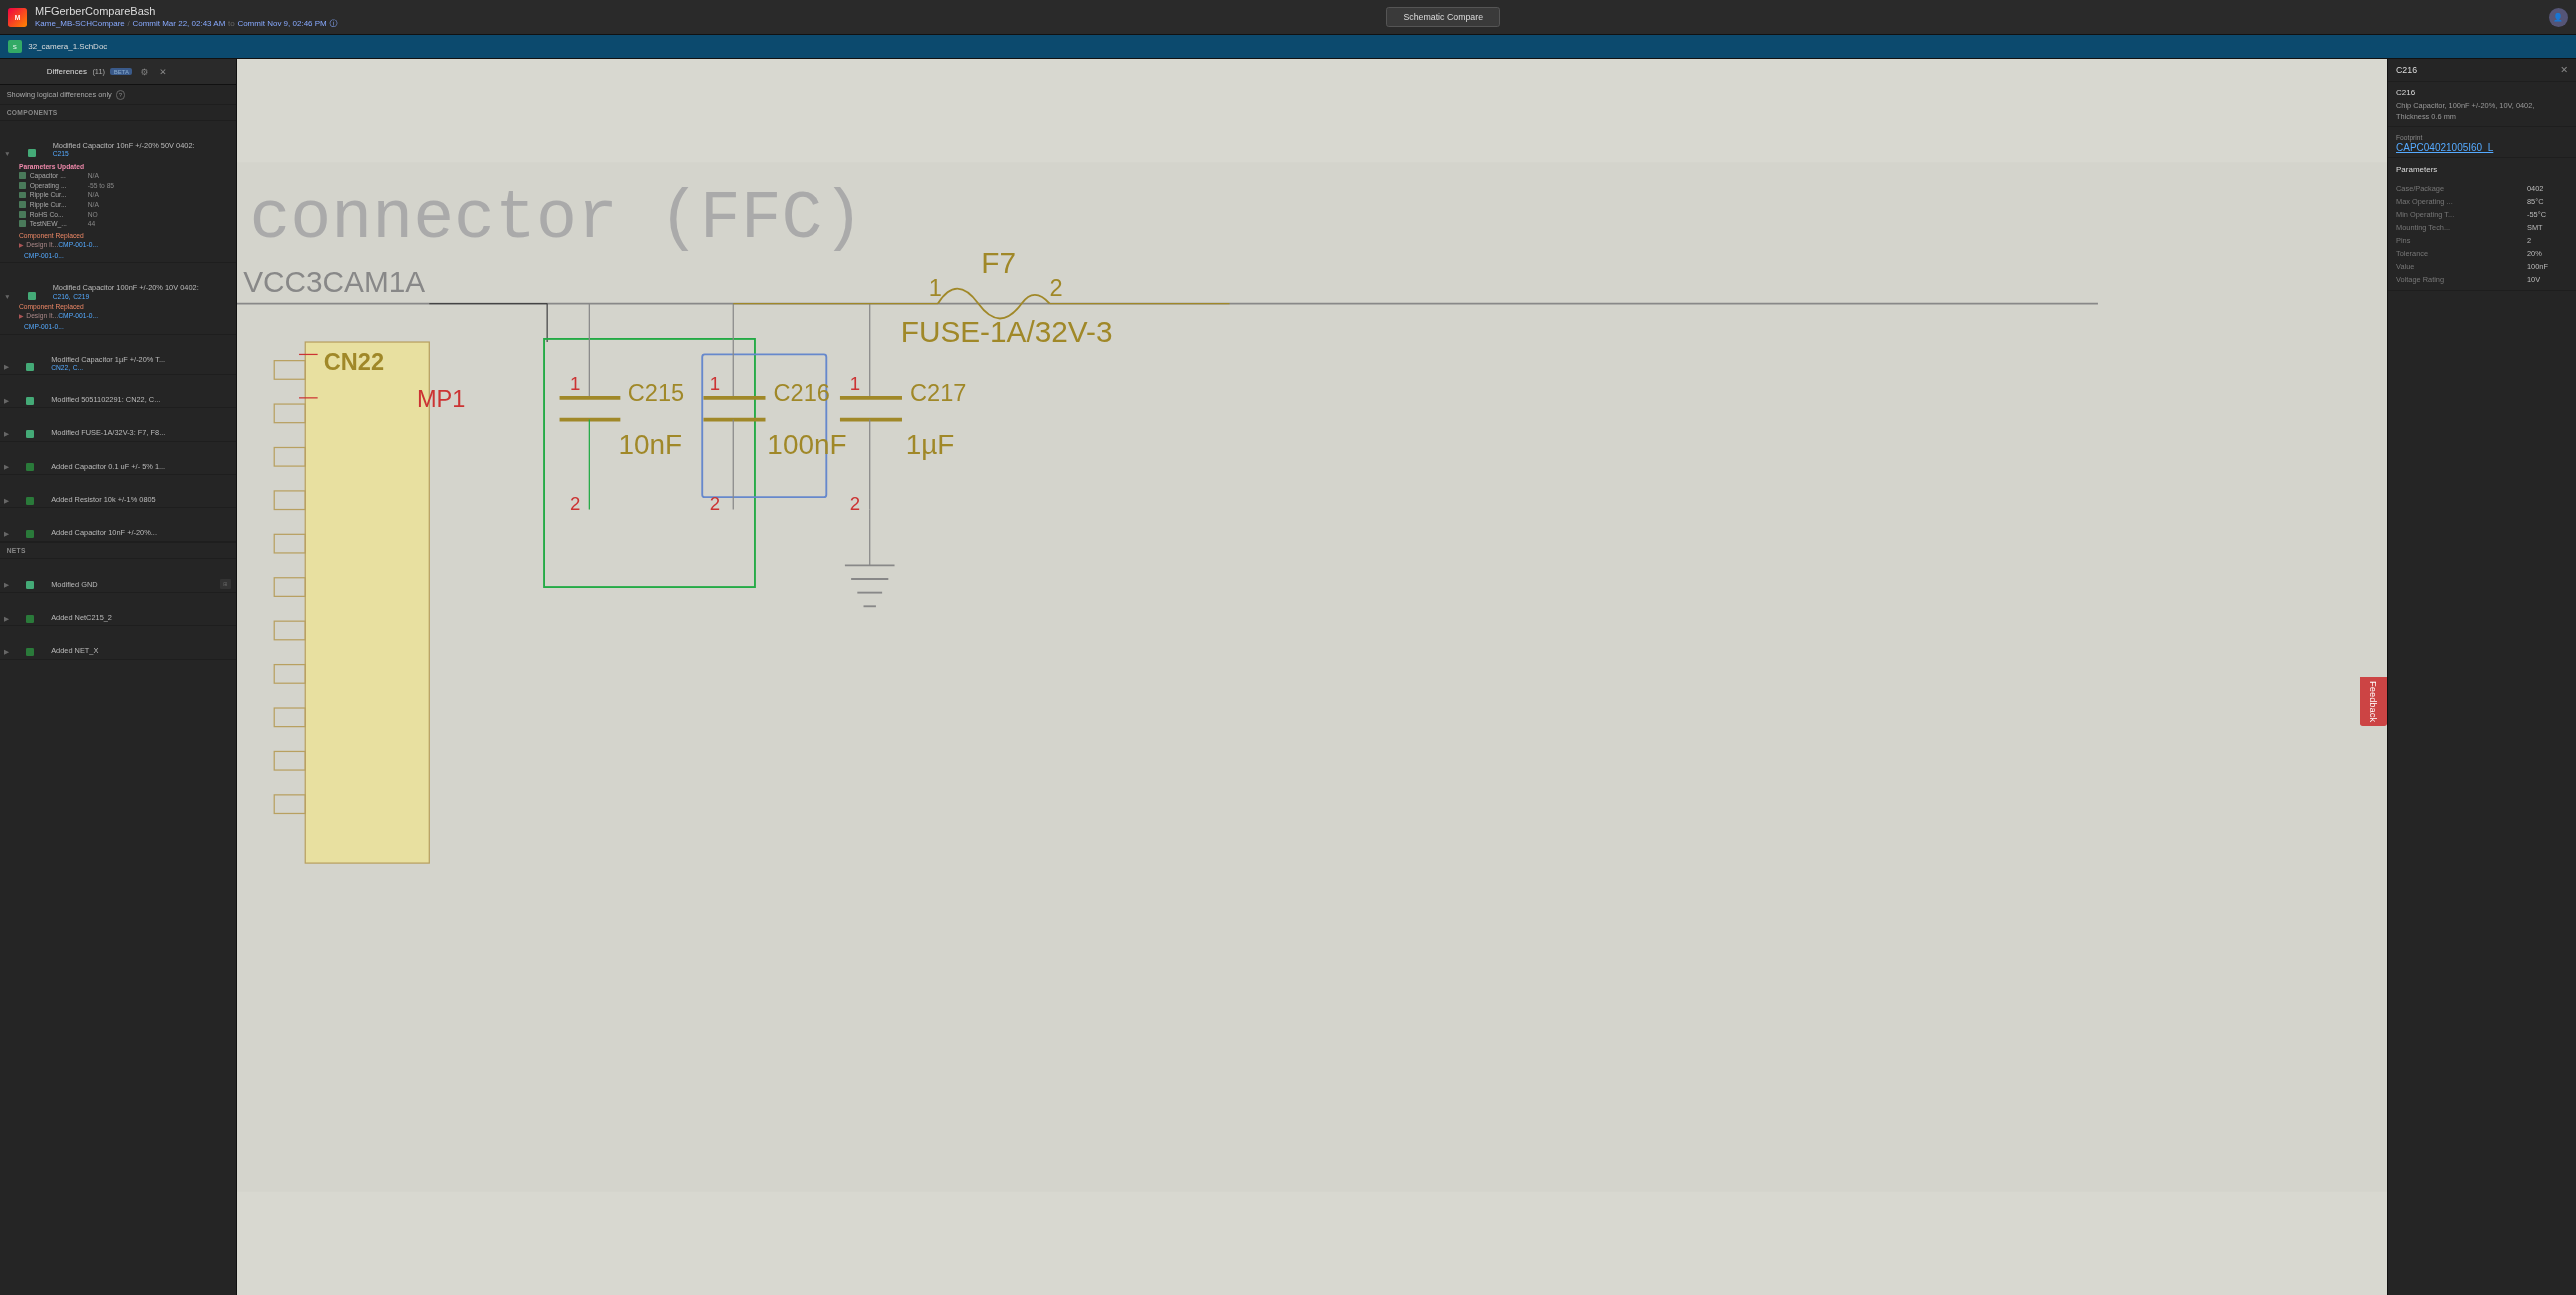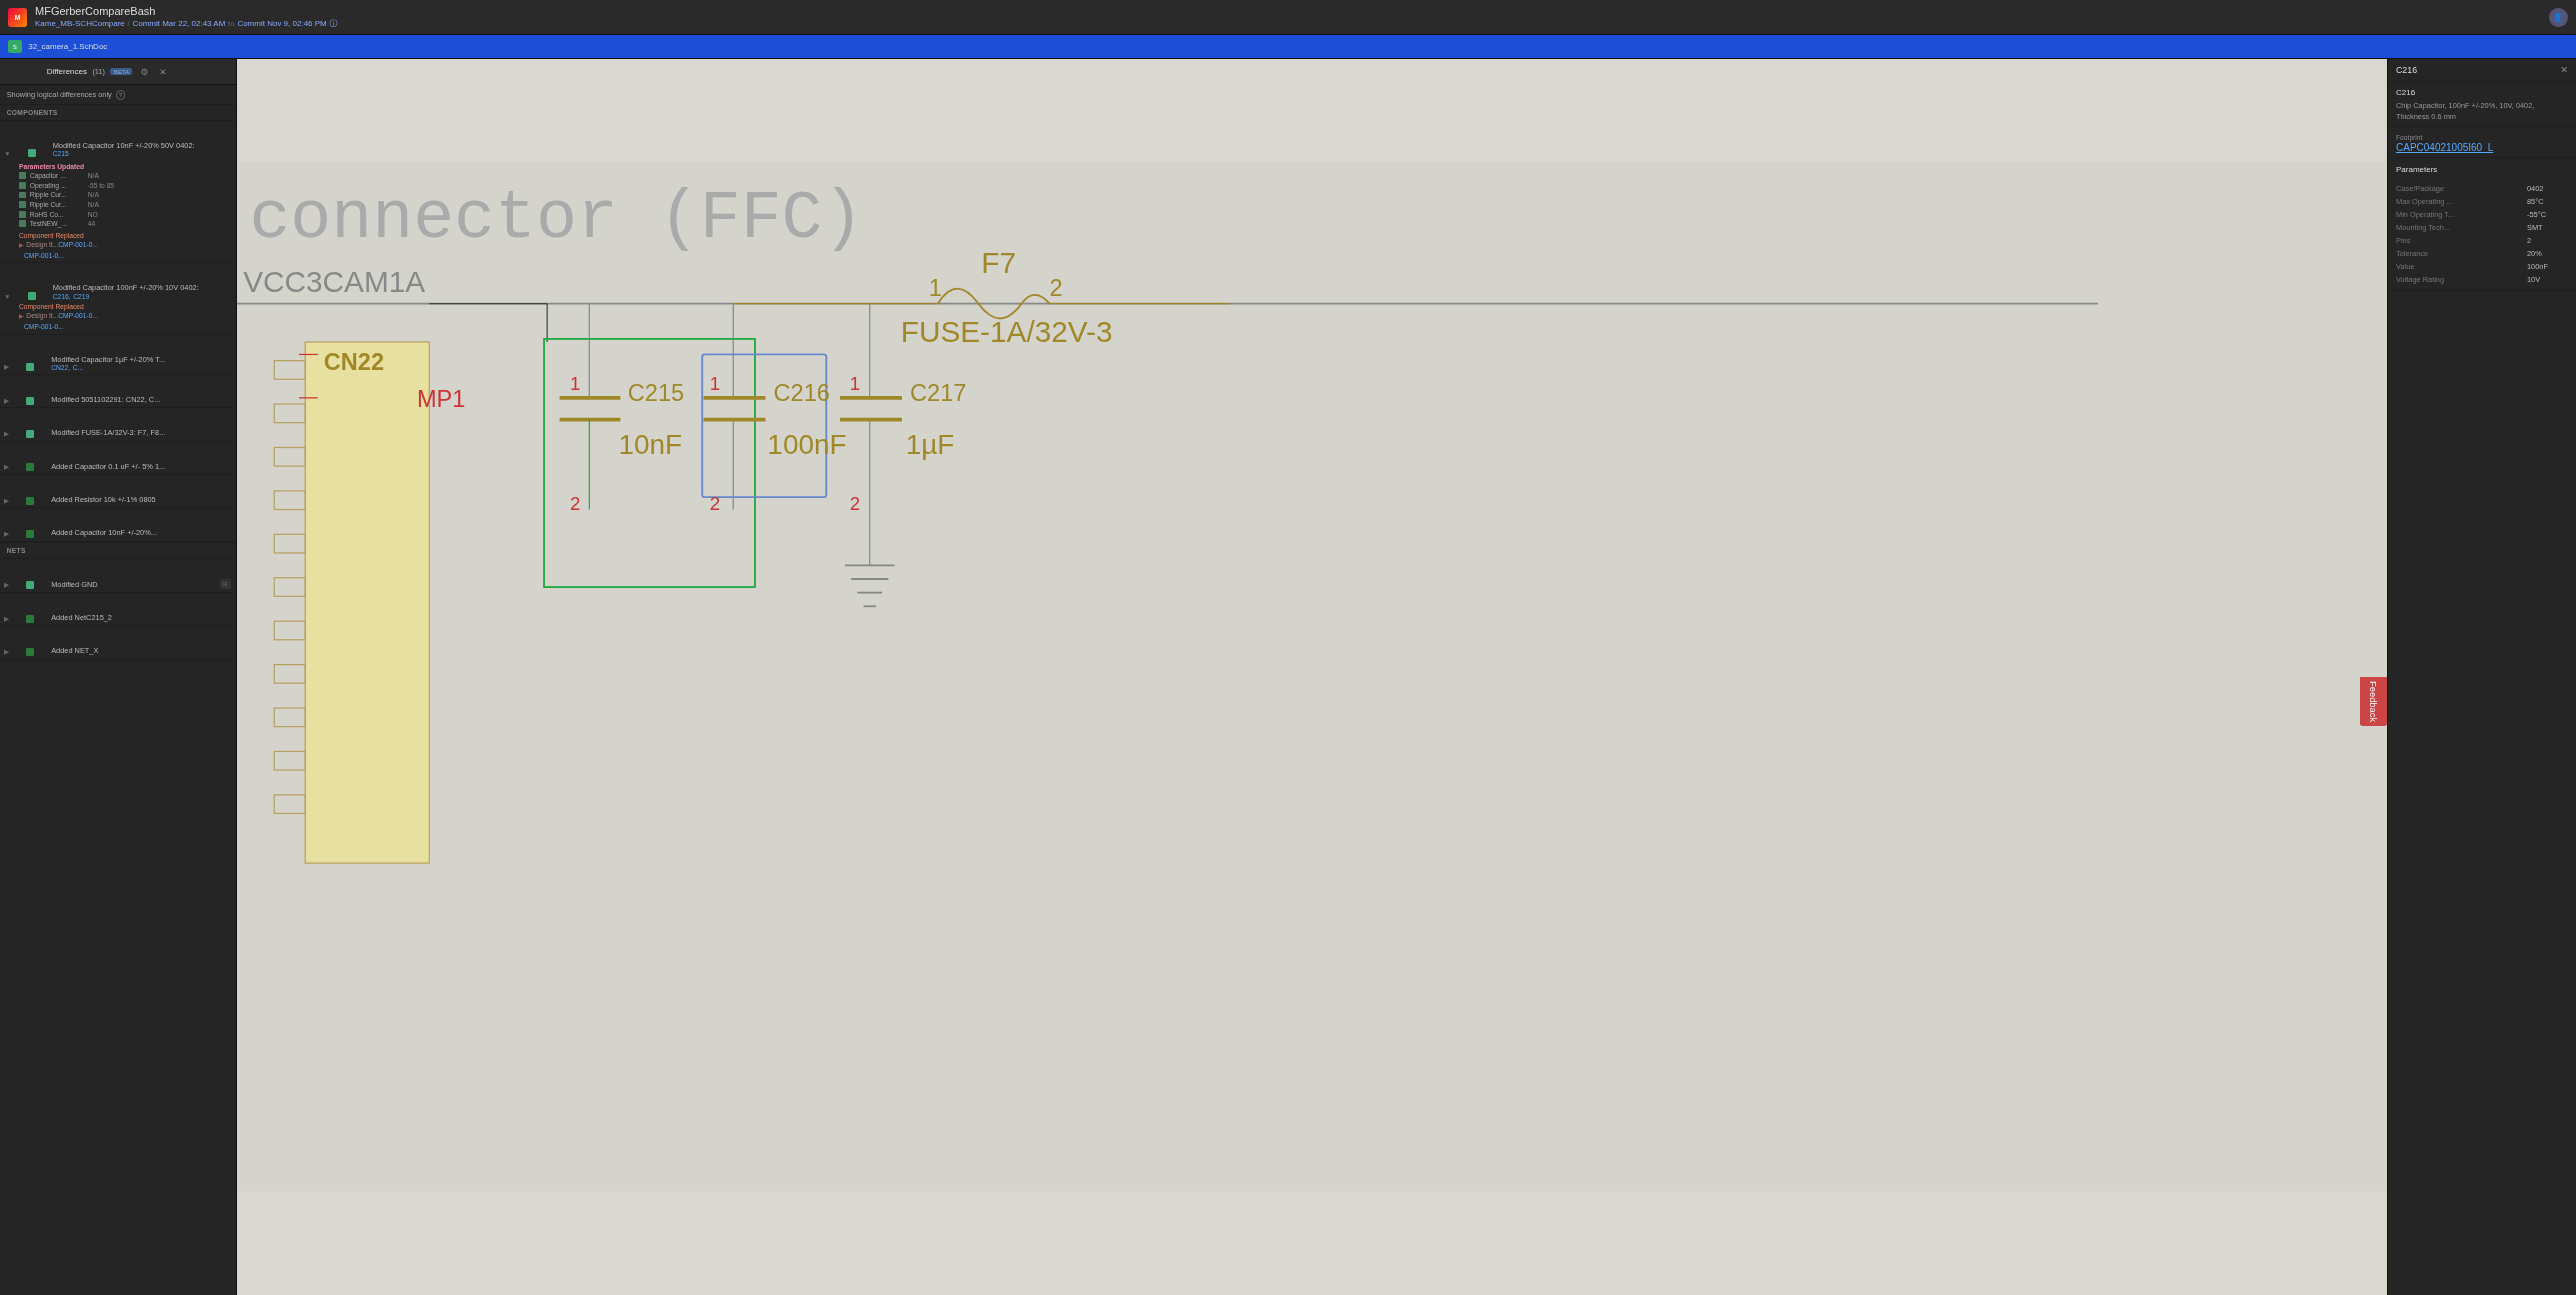--- a/index.html
+++ b/index.html
@@ -27,21 +27,21 @@
       color: #ddd;
       padding: 4px 16px;
       border-radius: 2.7px;
       font-size: 8.8px;
       cursor: pointer;
     }
     .avatar { width: 19px; height: 19px; border-radius: 50%; background: #557; display: flex; align-items: center; justify-content: center; color: #ccc; font-size: 8px; margin-left: auto; }
 
     
     #secondbar {
-      background: #1d4ed8;
+      background: #0c4a6e;
       height: 24px;
       display: flex;
       align-items: center;
       padding: 0 8px;
       gap: 6.7px;
       border-bottom: 0.7px solid #111;
     }
     .tab-icon { width: 13.5px; height: 13.5px; background: #3a6; border-radius: 2px; display: flex; align-items: center; justify-content: center; font-size: 6px; color: white; }
     .doc-name { color: #ddd; font-size: 8px; }
 
@@ -186,20 +186,23 @@
     <span style="color:#ddd;font-size:11px;">MFGerberCompareBash</span>
     <div class="breadcrumb">
       <span>Kame_MB-SCHCompare</span>
       <span class="sep">/</span>
       <span>Commit Mar 22, 02:43 AM</span>
       <span class="sep">to</span>
       <span>Commit Nov 9, 02:46 PM</span>
       <span class="info-icon">ⓘ</span>
     </div>
   </div>
+  <div class="tab-bar-center">
+    <button class="center-tab">Schematic Compare</button>
+  </div>
   <div class="avatar">👤</div>
 </div>
 
 <div id="secondbar">
   <div class="tab-icon">S</div>
   <span class="doc-name">32_camera_1.SchDoc</span>
 </div>
 
 <div id="main">
 

